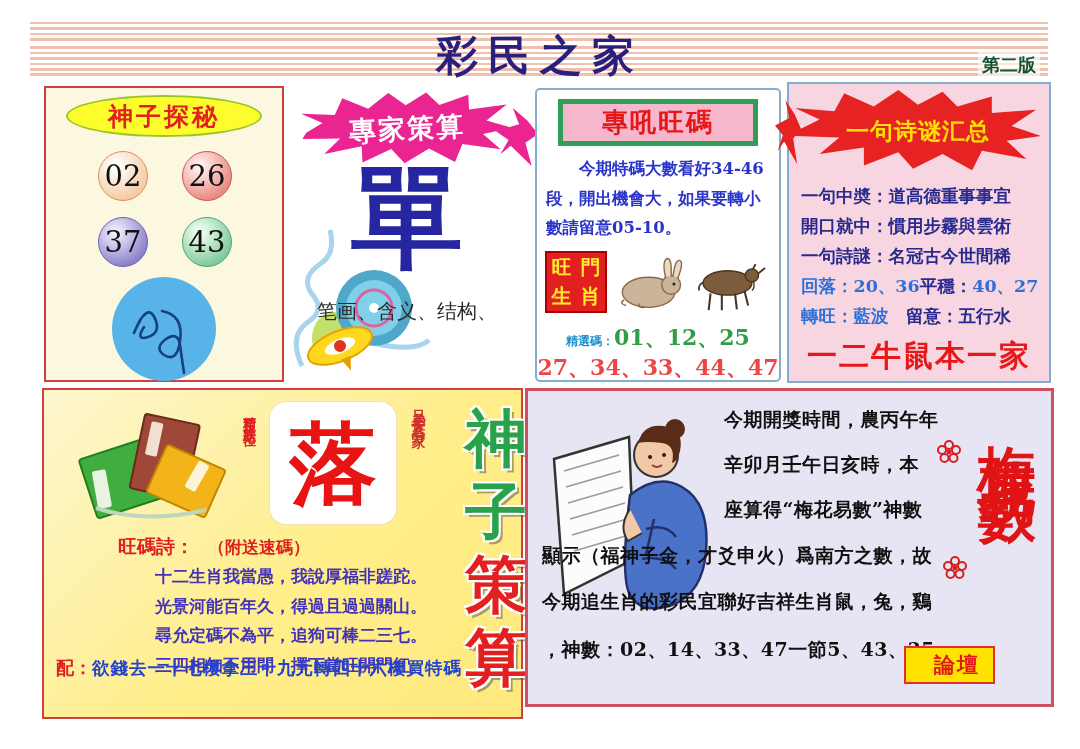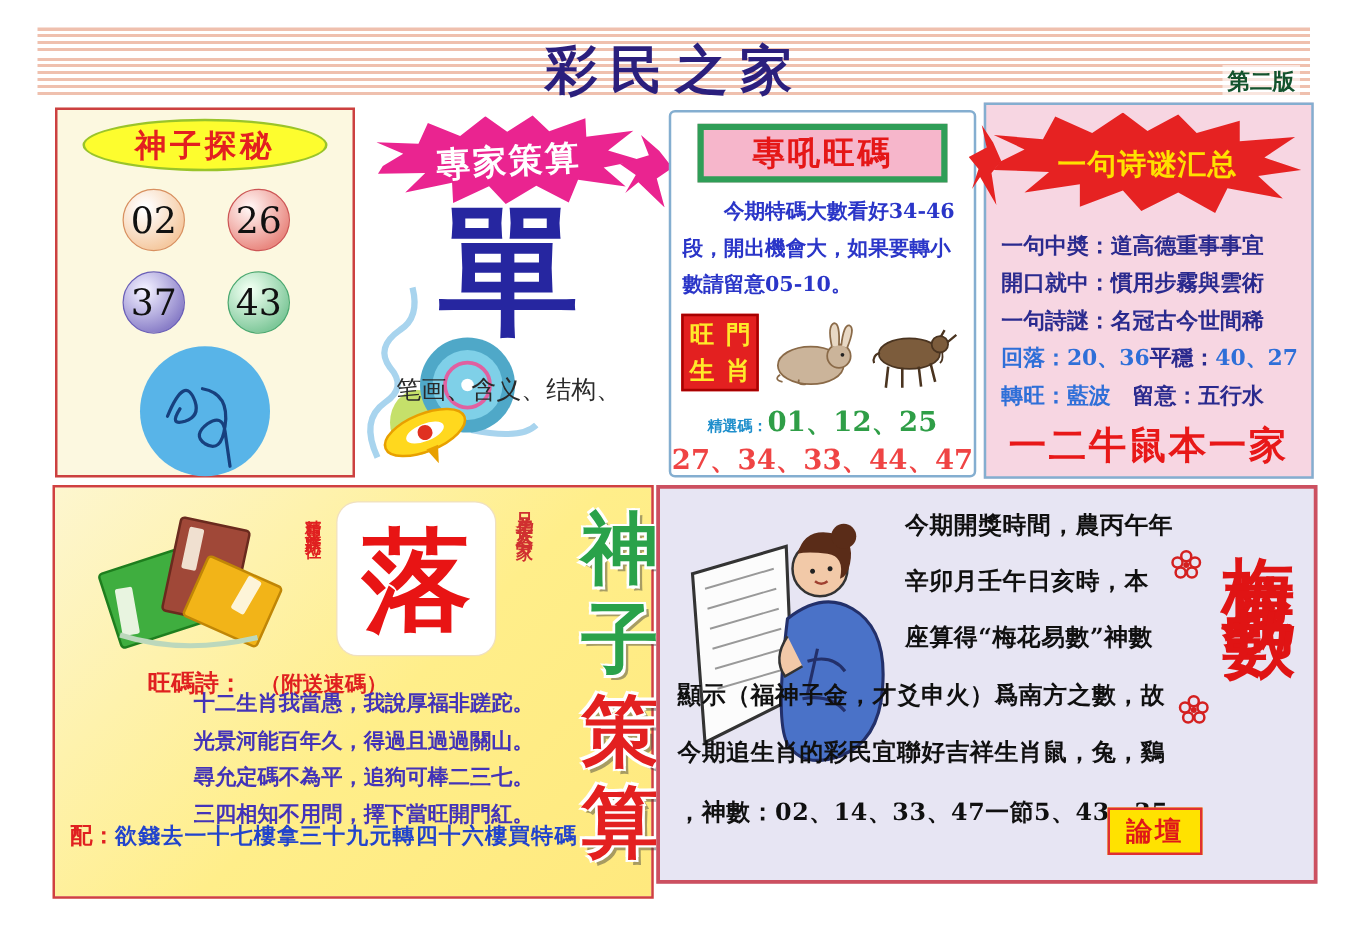--- a/index.html
+++ b/index.html
@@ -83,33 +83,33 @@
            box-shadow:0 0 0 1px #f0e0c0;display:flex;align-items:center;justify-content:center;}
   #luo-char{color:#e81414;font-size:88px;font-weight:bold;line-height:1;}
   #v-right{left:366px;top:8px;font-size:14px;letter-spacing:4px;height:180px;color:#d03030;}
   #v-title{left:402px;top:12px;width:100px;text-align:center;}
   #v-title div{font-size:62px;line-height:73px;font-weight:bold;font-family:"DejaVu Sans",sans-serif;
                text-shadow:-2px -2px 0 #fff,2px -2px 0 #fff,-2px 2px 0 #fff,2px 2px 0 #fff,
                            4px 4px 0 rgba(60,60,60,.45);}
   .tc-green{color:#2aa24a;} .tc-red{color:#e32020;}
   #poem-head{left:62px;top:144px;width:310px;color:#e02020;font-weight:bold;font-size:19px;white-space:nowrap;padding-left:12px;}
   #poem-head .note{font-size:17px;margin-left:14px;}
-  #poem{left:32px;top:159px;width:430px;}
+  #poem{left:32px;top:172px;width:430px;}
   #poem div{color:#4333b8;font-size:17px;font-weight:bold;line-height:29.5px;text-align:center;white-space:nowrap;}
   #box4-footer{left:12px;top:266px;width:460px;white-space:nowrap;}
   #box4-footer .lab{color:#e02020;font-size:18px;font-weight:bold;}
   #box4-footer .txt{color:#2244cc;font-size:17.5px;font-weight:bold;letter-spacing:1px;}
 
   
   #box5{left:525px;top:388px;width:523px;height:313px;border:3px solid #cc5060;background:#e7e5f3;}
   .m-line{position:absolute;color:#101010;font-size:19px;font-weight:600;white-space:nowrap;
           letter-spacing:.5px;}
-  #forum{left:358px;top:255px;width:72px;height:34px;background:#ffe200;border:2px solid #e03030;
+  #forum{left:376px;top:255px;width:72px;height:34px;background:#ffe200;border:2px solid #e03030;
          display:flex;align-items:center;justify-content:center;color:#e01818;font-size:21px;
-         font-weight:bold;letter-spacing:2px;}
+         font-weight:bold;letter-spacing:2px;padding-left:15px;}
   #mh-title{left:436px;top:8px;width:82px;text-align:center;writing-mode:vertical-rl;
             text-orientation:upright;color:#e01414;font-size:58px;font-weight:bold;letter-spacing:14px;}
   .flower{position:absolute;width:26px;height:26px;}
 </style>
 </head>
 <body>
 
 <div id="page">
 
   <div class="abs stripes" id="band-top"></div>

